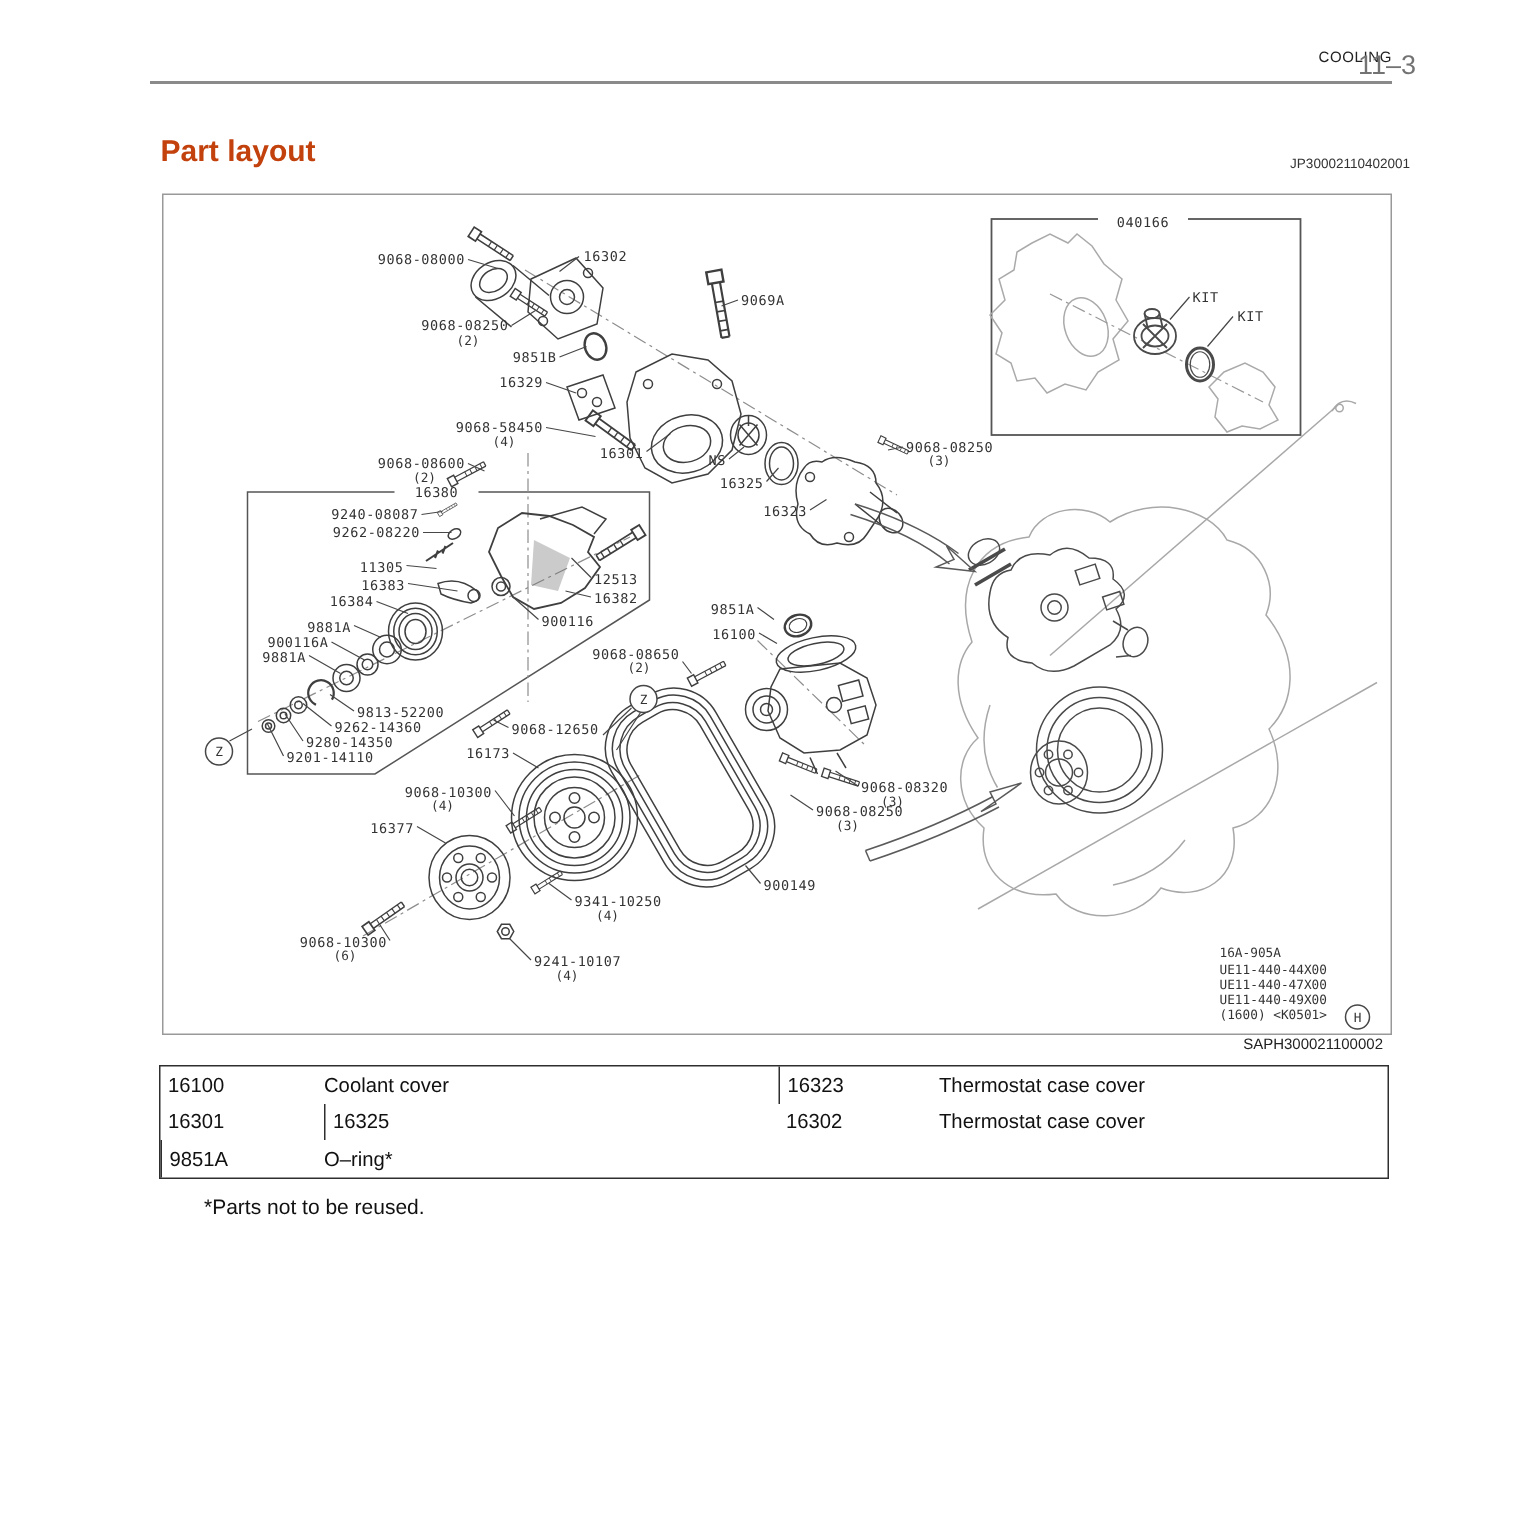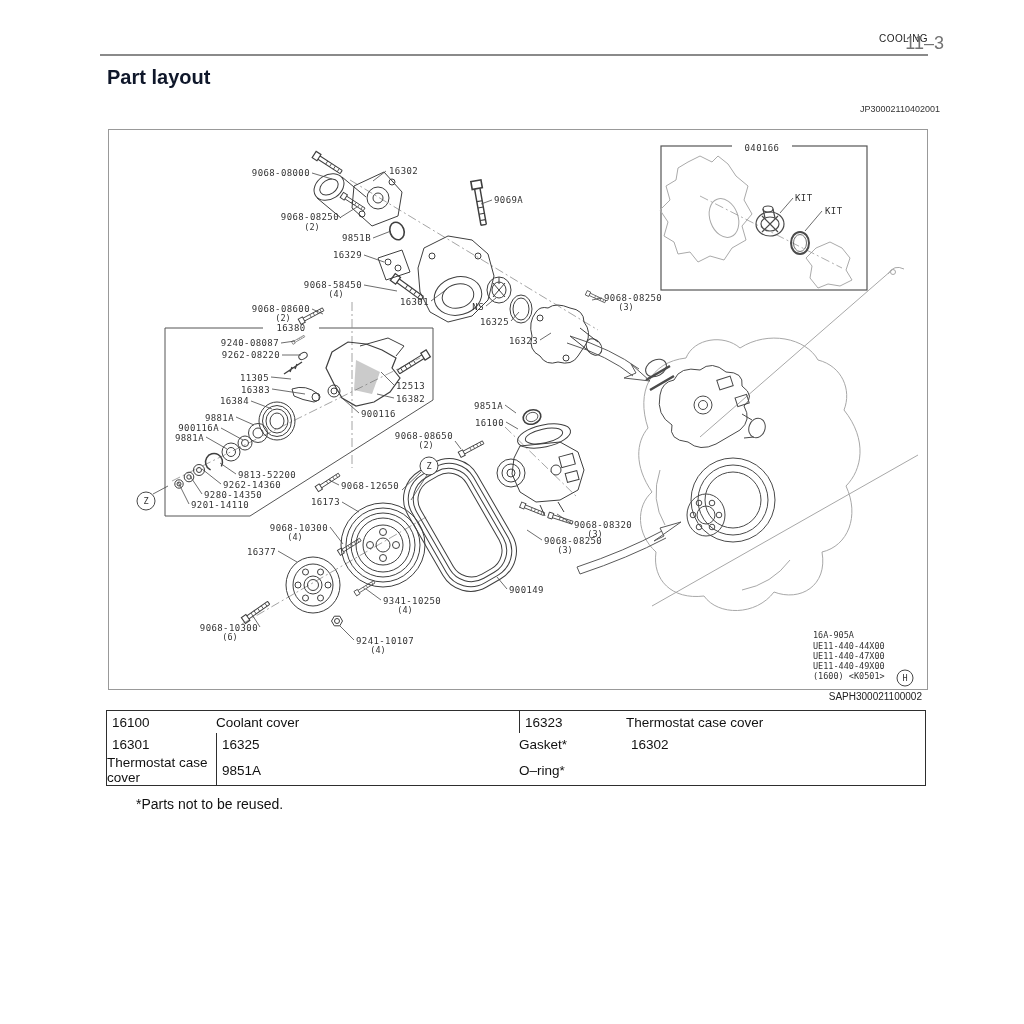--- a/index.html
+++ b/index.html
@@ -2,21 +2,21 @@
 <html><head>
 <meta charset="utf-8">
 <style>
   html,body{margin:0;padding:0;background:#fff;}
   #page{position:relative;width:1024px;height:1024px;background:#ffffff;
         font-family:"Liberation Sans",sans-serif;color:#1a1a1a;overflow:hidden;}
   .hdr-title{position:absolute;left:100px;top:33px;width:828px;text-align:right;
              font-size:10px;letter-spacing:.4px;color:#222;}
   .hdr-page{position:absolute;top:33px;right:80px;font-size:18px;color:#737373;}
   .hdr-rule{position:absolute;left:100px;top:54px;width:828px;height:2px;background:#8a8a8a;}
-  .sec-title{position:absolute;left:107px;top:66px;font-size:20px;font-weight:bold;color:#0f172a;}
+  .sec-title{position:absolute;left:107px;top:90px;font-size:20px;font-weight:bold;color:#c2410c;}
   .fig-code{position:absolute;top:104px;right:84px;font-size:9px;color:#333;}
   .fig-frame{position:absolute;left:108px;top:129px;width:818px;height:559px;border:1px solid #999;}
   .saph{position:absolute;top:691px;right:102px;font-size:10px;font-weight:400;color:#222;}
   .ptable{position:absolute;left:106px;top:710px;width:820px;height:76px;border:1px solid #2e2e2e;
           display:grid;grid-template-columns:109px 303px 107px 301px;grid-template-rows:repeat(3,1fr);
           align-items:center;font-size:13.5px;color:#111;box-sizing:border-box;}
   .ptable .cell{height:100%;display:flex;align-items:center;}
   .ptable .num{padding-left:5px;}
   .ptable .c3{border-left:1px solid #2e2e2e;}
   .footnote{position:absolute;left:136px;top:796px;font-size:14px;color:#111;}
@@ -337,21 +337,20 @@
 
   <div class="saph">SAPH300021100002</div>
 
   <div class="ptable">
     <div class="cell num">16100</div>
     <div class="cell name">Coolant cover</div>
     <div class="cell num c3">16323</div>
     <div class="cell name">Thermostat case cover</div>
     <div class="cell num">16301</div>
     <div class="cell num c3">16325</div>
-    <div class="cell name">Gasket*</div>
     <div class="cell num">16302</div>
     <div class="cell name">Thermostat case cover</div>
     <div class="cell num c3">9851A</div>
     <div class="cell name">O–ring*</div>
   </div>
 
   <div class="footnote">*Parts not to be reused.</div>
 
 </div>
 

